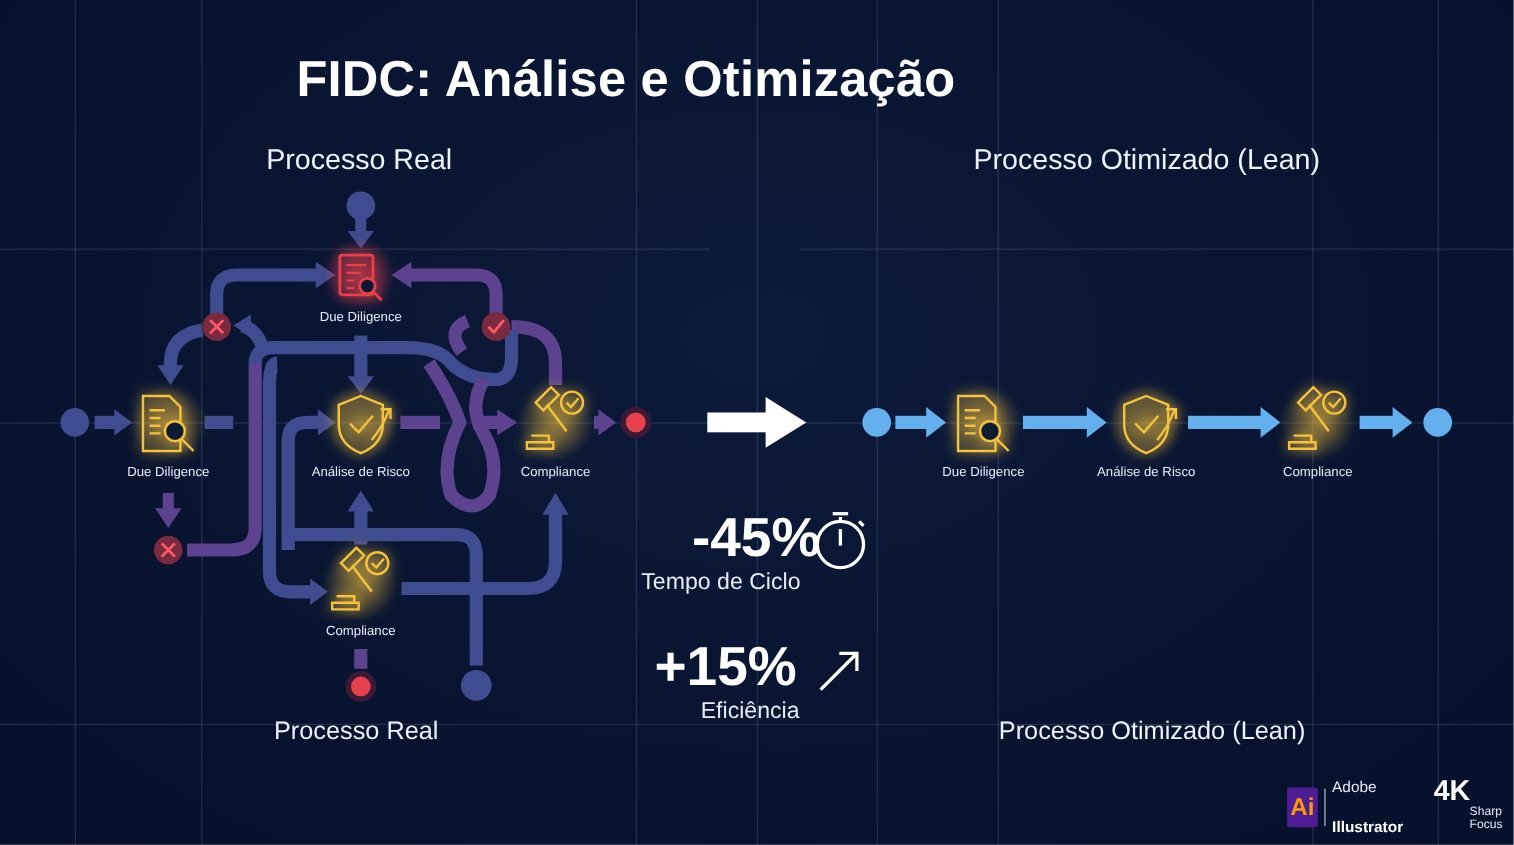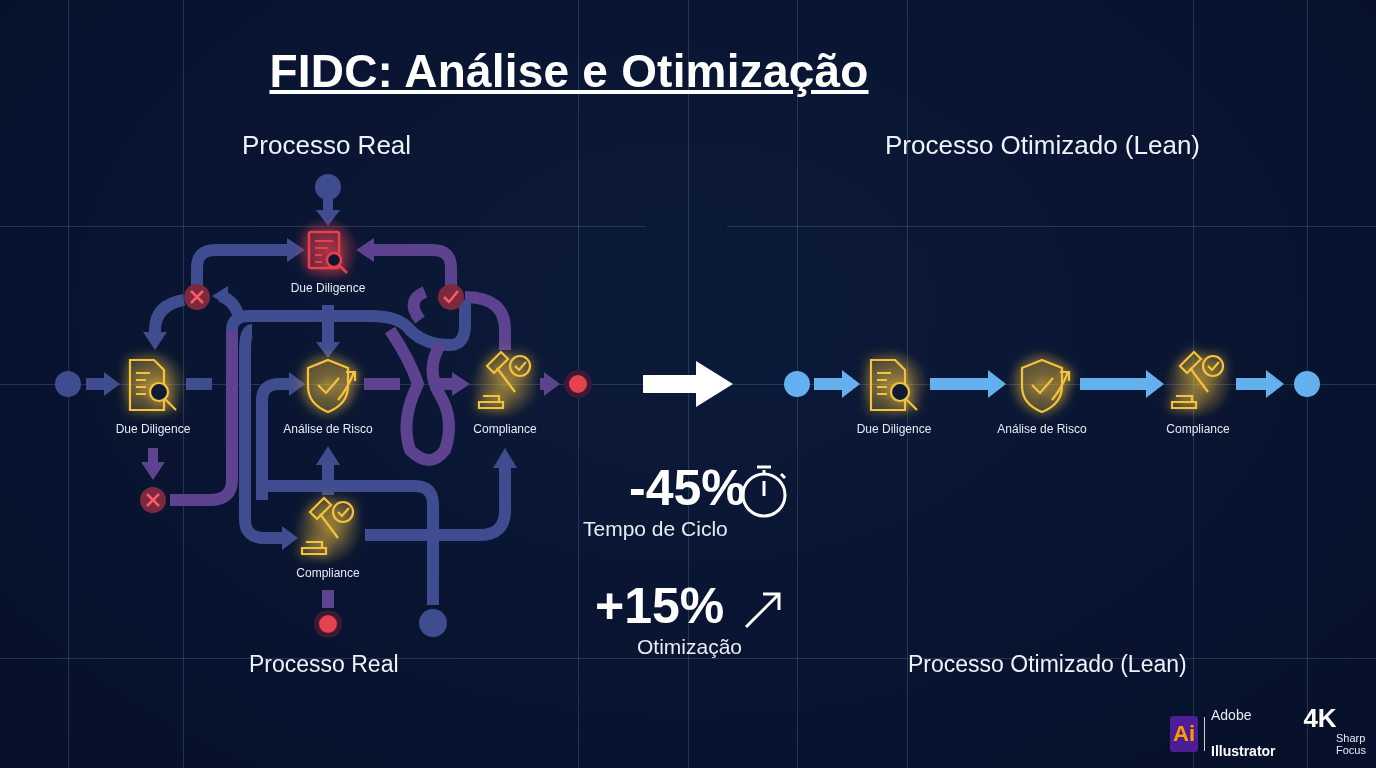--- a/index.html
+++ b/index.html
@@ -7,21 +7,21 @@
     width:1376px; height:768px; overflow:hidden; position:relative;
     background: radial-gradient(ellipse at 50% 40%, #0c1a3a 0%, #081430 60%, #06102a 100%);
     font-family: "Liberation Sans", "DejaVu Sans", sans-serif;
     color:#fff;
   }
   .grid-v, .grid-h { position:absolute; background: rgba(140,165,210,0.22); }
   .grid-v { width:1px; top:0; height:768px; }
   .grid-h { height:1px; }
   .title {
     position:absolute; top:44px; left:0; width:1138px; text-align:center;
-    font-size:46px; font-weight:bold; letter-spacing:0.2px; color:#fff;text-decoration:underline;
+    font-size:46px; font-weight:bold; letter-spacing:0.2px; color:#fff;
   }
   .section-title { position:absolute; font-size:26px; color:#eef2fa; white-space:nowrap; }
   .lbl { position:absolute; font-size:12px; color:#e6ebf5; white-space:nowrap; transform:translateX(-50%); }
   svg.diagram { position:absolute; left:0; top:0; }
   .metric-value { position:absolute; font-size:50px; font-weight:bold; color:#fff; white-space:nowrap; }
   .metric-label { position:absolute; font-size:21px; color:#e6ebf5; white-space:nowrap; }
   .brand { position:absolute; left:1170px; top:708px; display:flex; align-items:center; }
   .ai-logo {
     width:28px; height:36px; background:#4c1d95; border-radius:3px;
     color:#ff9a00; font-weight:bold; font-size:22px; display:flex; align-items:center; justify-content:center;
@@ -256,21 +256,21 @@
 
 <div class="lbl" style="left:328px; top:281px;">Due Diligence</div>
 <div class="lbl" style="left:153px; top:422px;">Due Diligence</div>
 <div class="lbl" style="left:328px; top:422px;">Análise de Risco</div>
 <div class="lbl" style="left:505px; top:422px;">Compliance</div>
 <div class="lbl" style="left:328px; top:566px;">Compliance</div>
 
 <div class="metric-value" style="left:605px; top:459px;margin-left:24px;">-45%</div>
 <div class="metric-label" style="left:583px; top:517px;">Tempo de Ciclo</div>
 <div class="metric-value" style="left:595px; top:577px;">+15%</div>
-<div class="metric-label" style="left:637px; top:635px;">Otimização</div>
+<div class="metric-label" style="left:637px; top:635px;">Eficiência</div>
 
 <div class="lbl" style="left:894px; top:422px;">Due Diligence</div>
 <div class="lbl" style="left:1042px; top:422px;">Análise de Risco</div>
 <div class="lbl" style="left:1198px; top:422px;">Compliance</div>
 
 <div class="brand">
   <div class="ai-logo">Ai</div>
   <div class="brand-divider"></div>
   <div class="brand-text">
     <span class="l1">Adobe</span>

